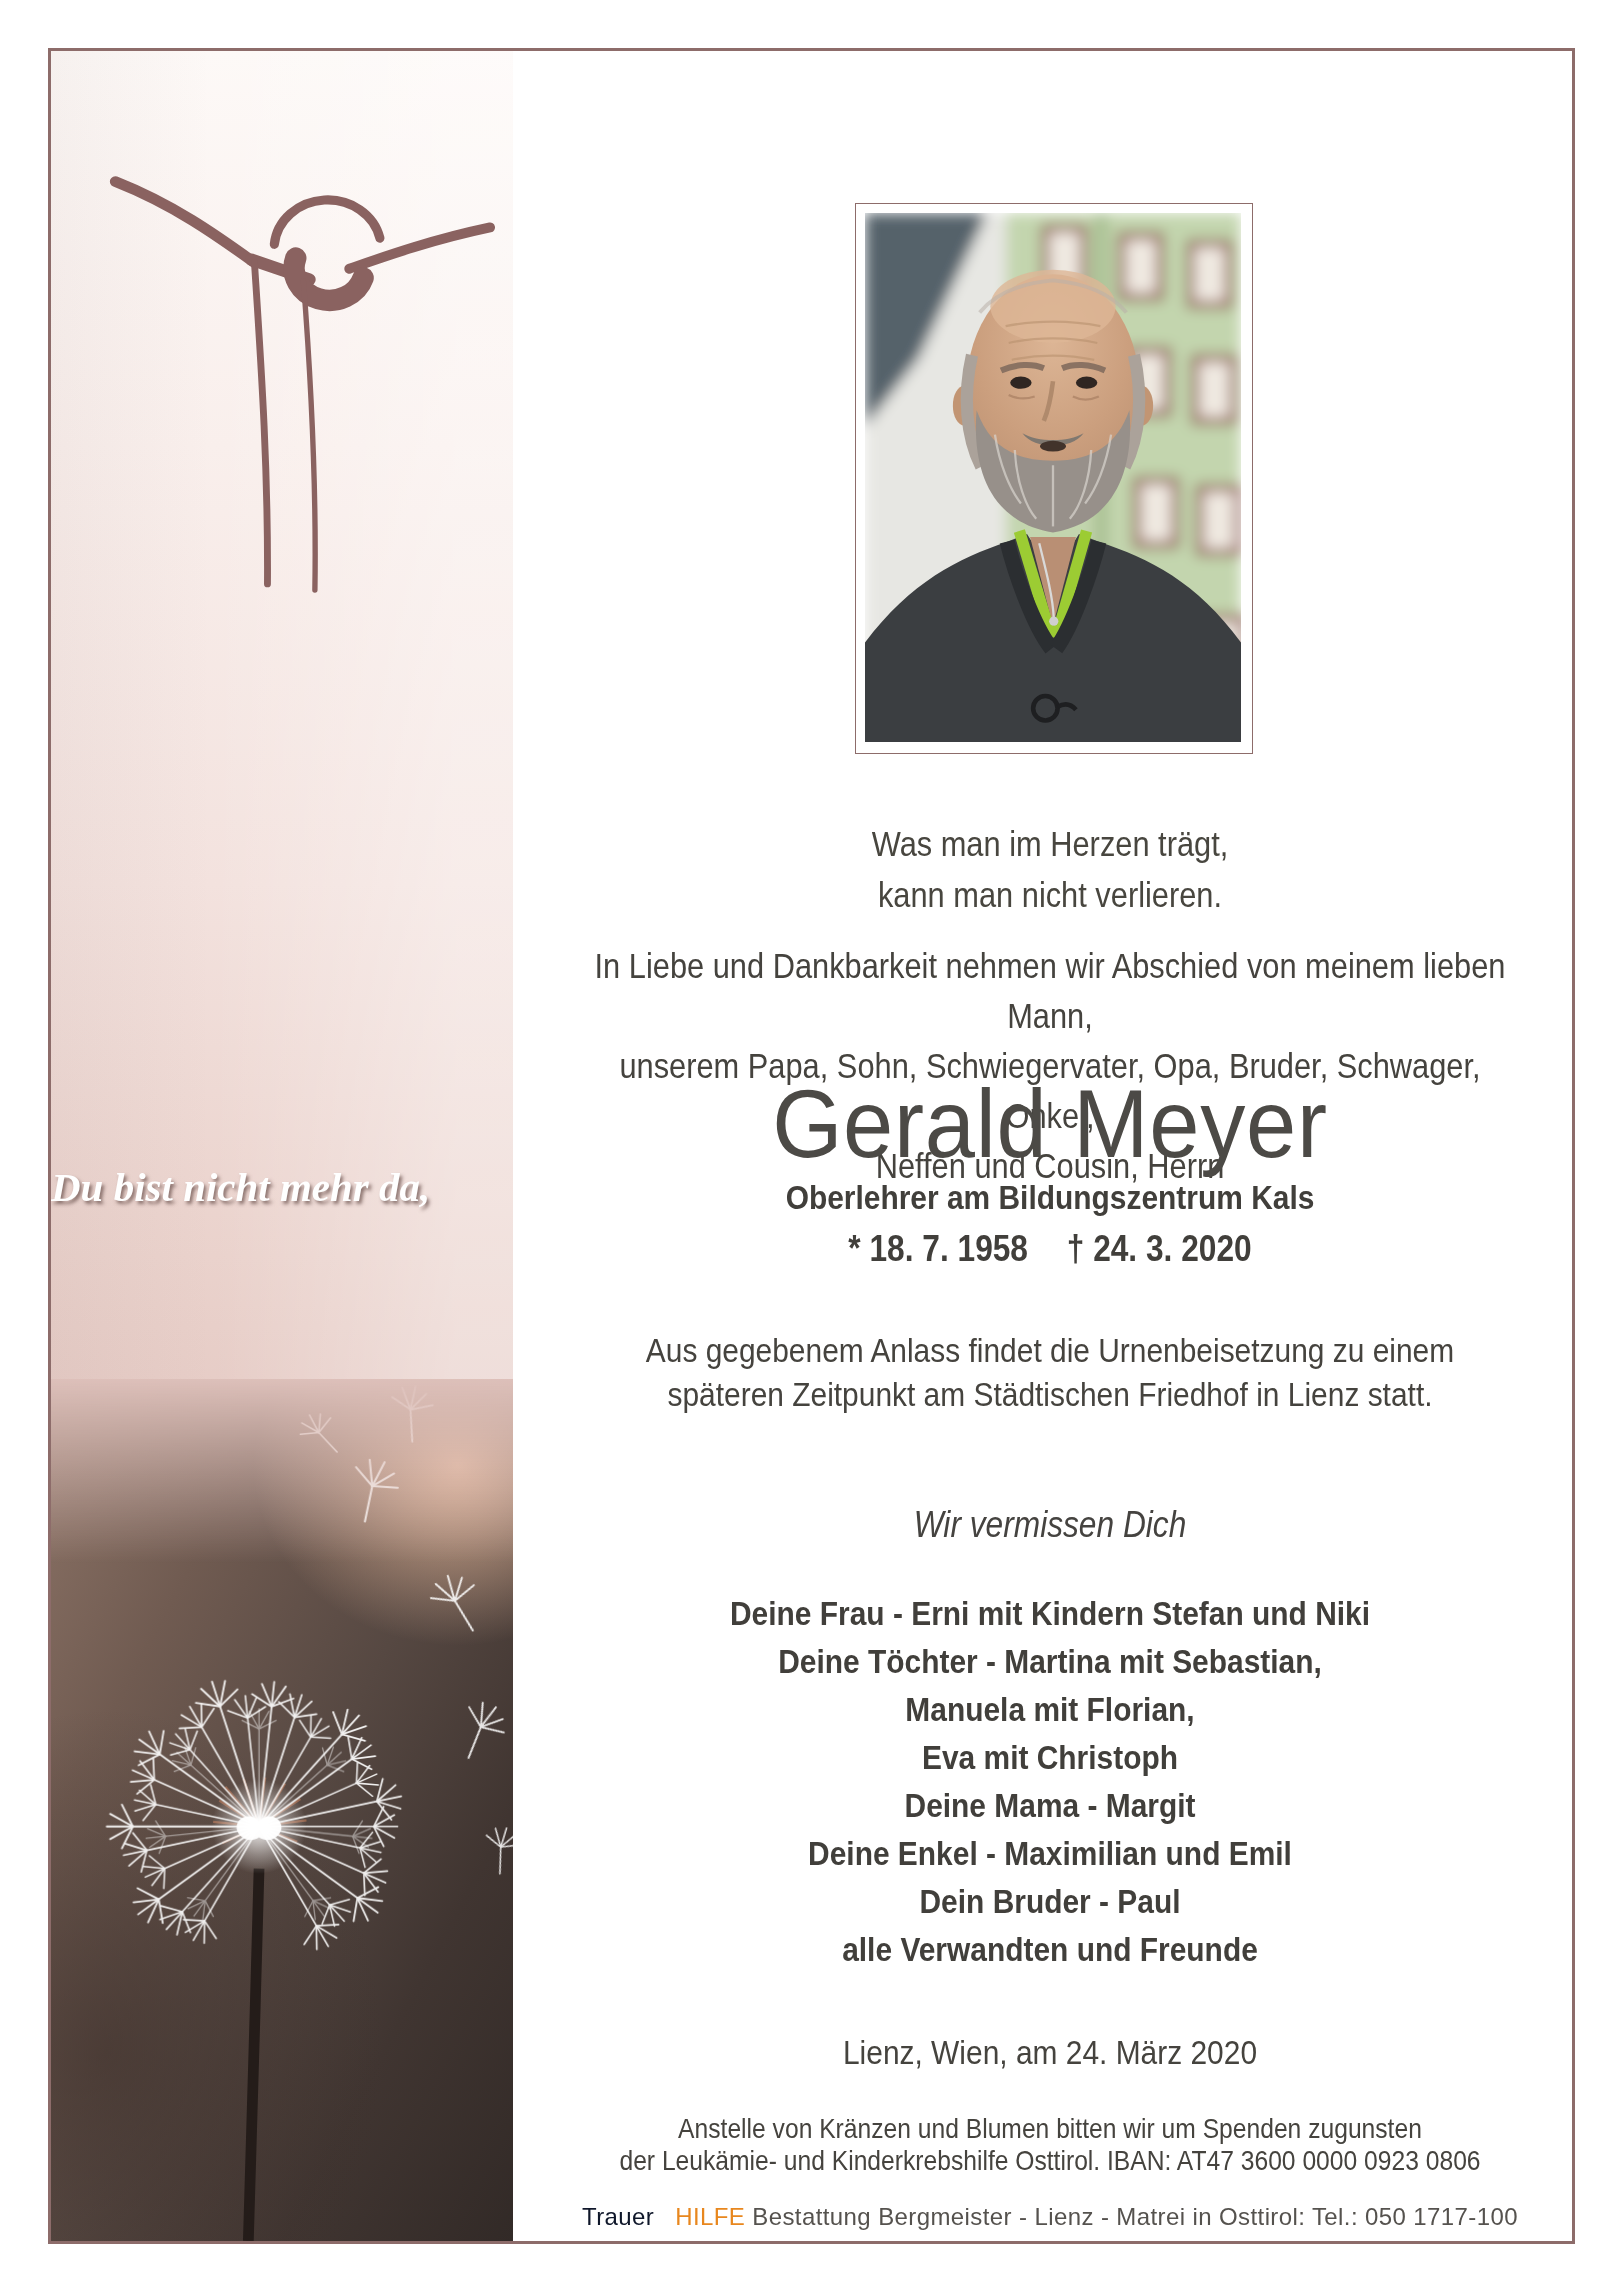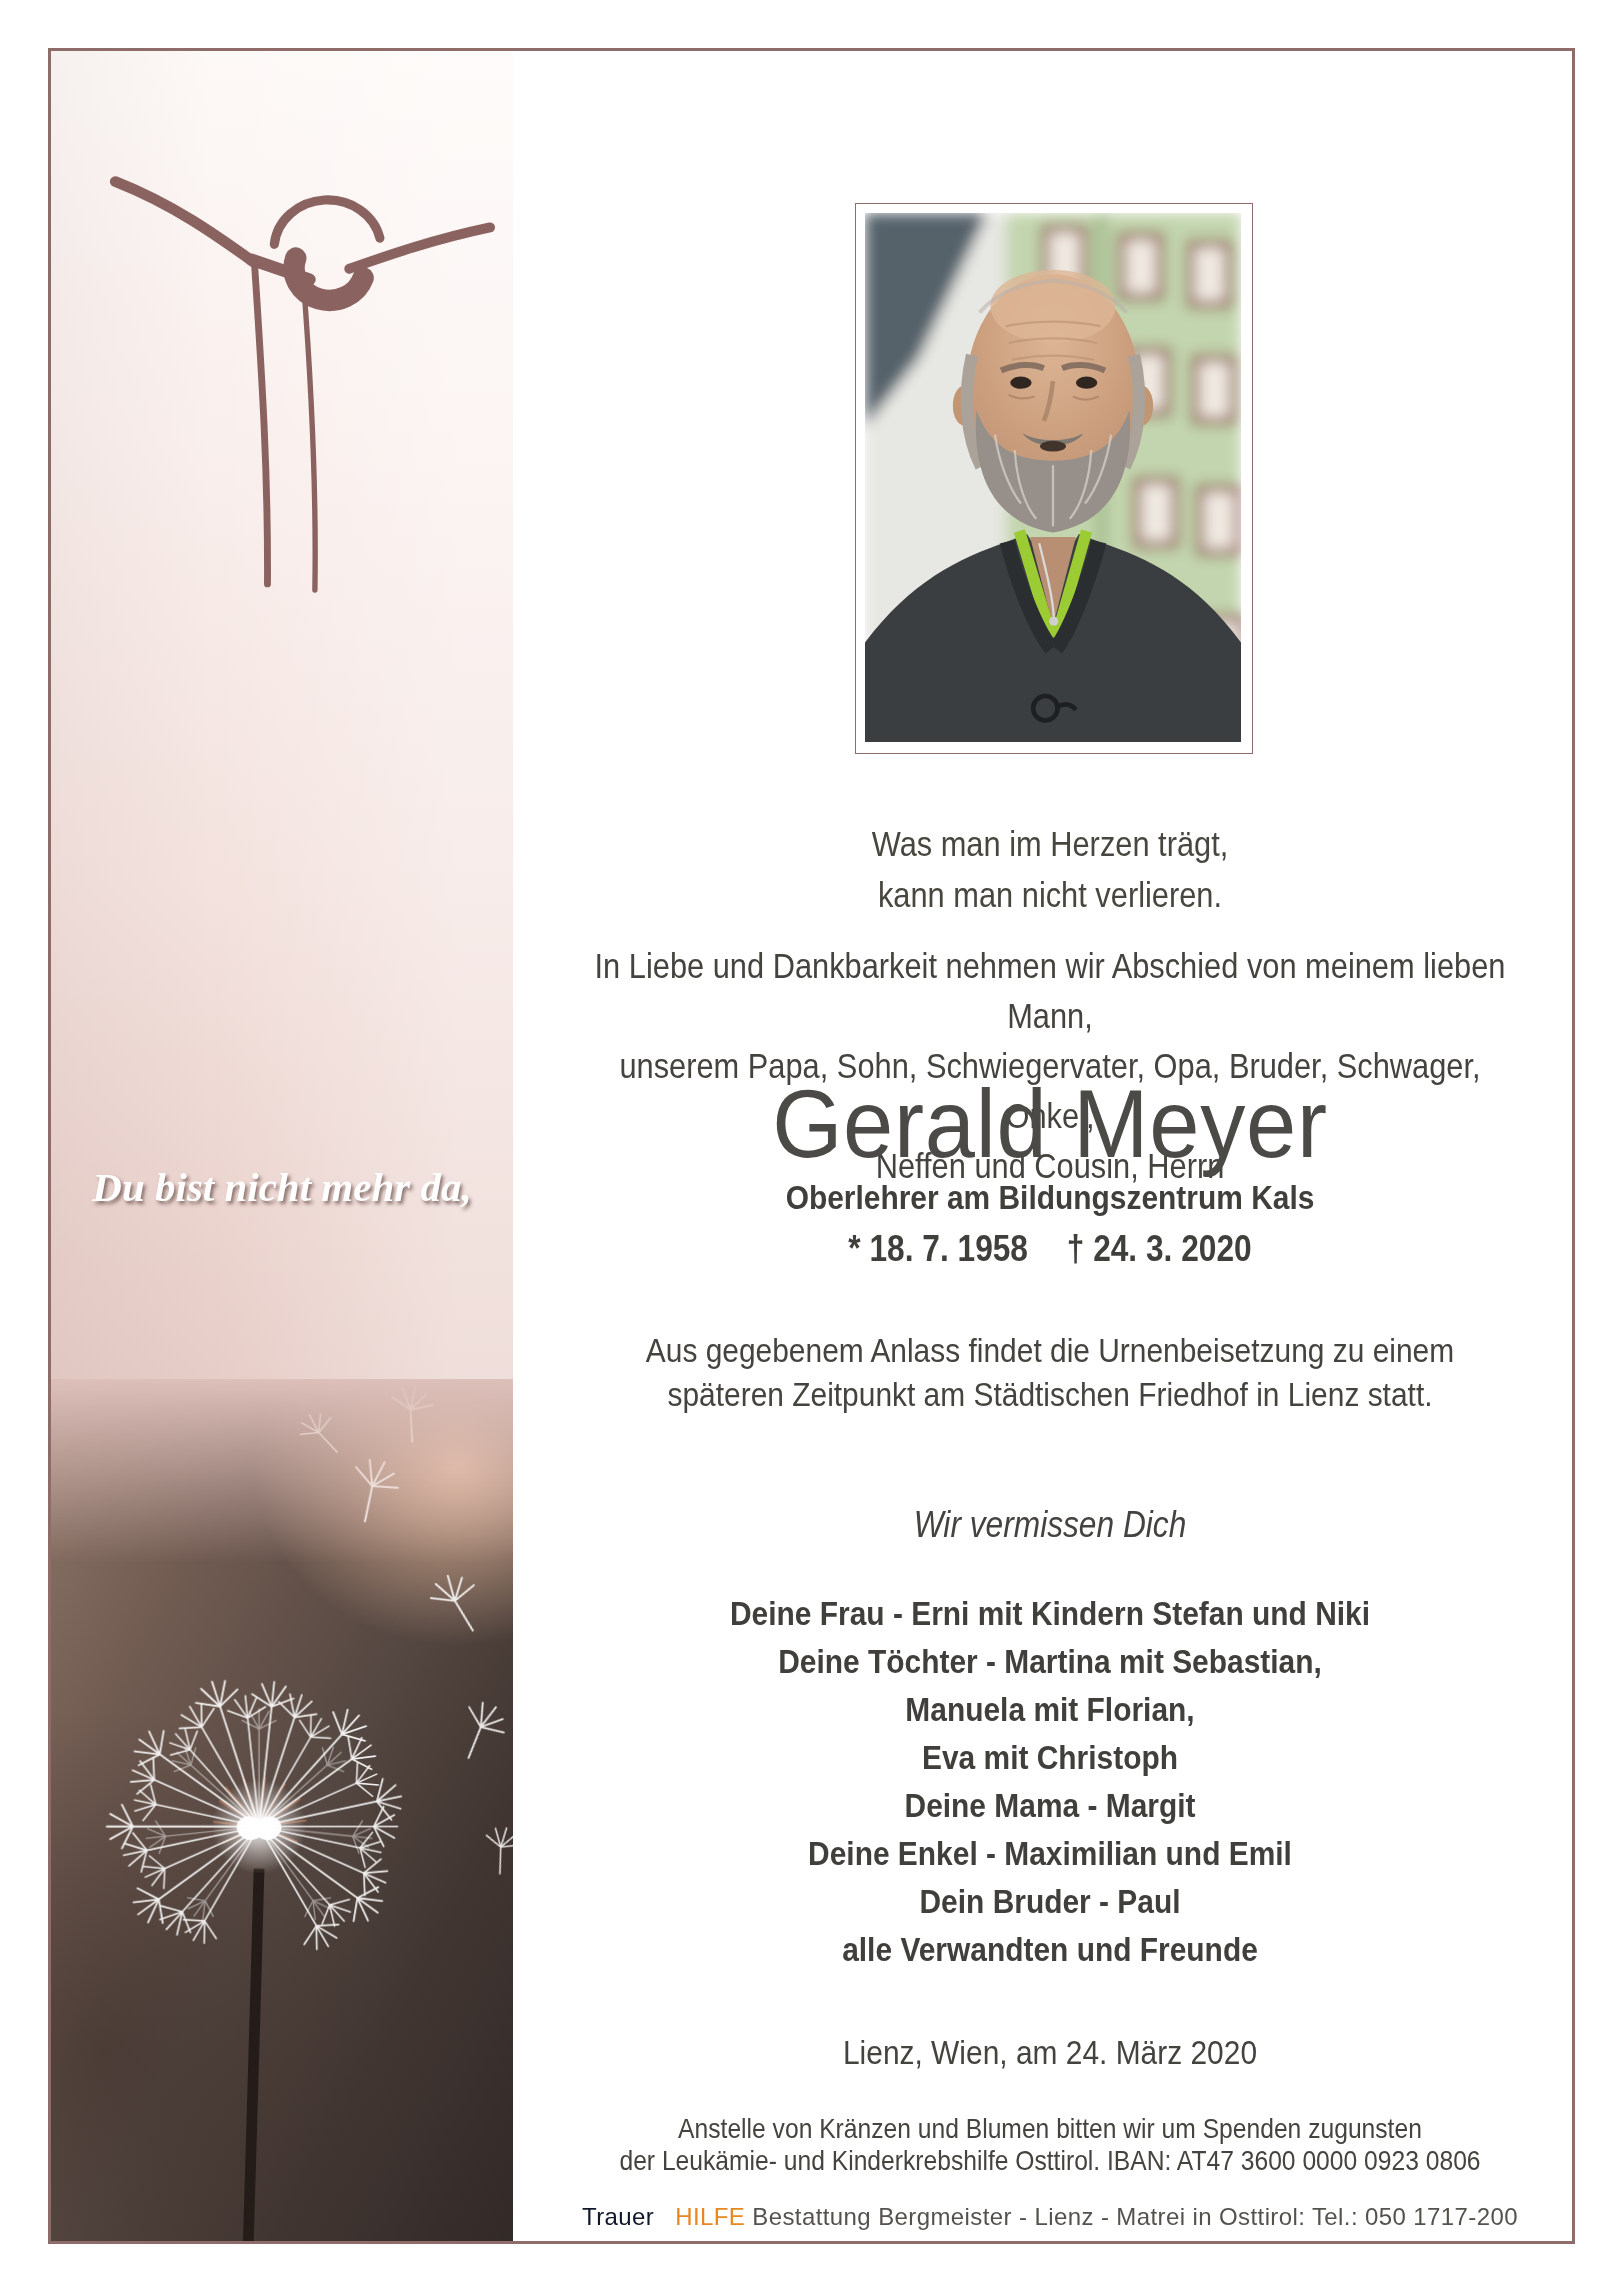--- a/index.html
+++ b/index.html
@@ -6,21 +6,21 @@
   .page{position:relative;width:1623px;height:2295px;background:#ffffff;overflow:hidden;
         font-family:"Liberation Sans",sans-serif;color:#454340;}
   .card{position:absolute;left:48px;top:48px;width:1527px;height:2196px;box-sizing:border-box;
         border:3.1px solid #8d6c6a;background:#ffffff;overflow:hidden;}
   
   .sidebar{position:absolute;left:0;top:0;width:462px;height:100%;overflow:hidden;
     background:linear-gradient(180deg,#fdf9f7 0%,#f9efec 18%,#f3e2de 38%,#ead2cc 55%,#e2c6c0 68%,#ddc0ba 76%);}
   .sidebar-sheen{position:absolute;inset:0;
     background:linear-gradient(90deg,rgba(120,90,85,0.05) 0%,rgba(255,255,255,0) 35%,rgba(255,255,255,0.35) 88%);}
   .crucifix{position:absolute;left:0;top:77px;width:462px;height:612px;}
-  .quote{position:absolute;left:0;top:1109px;width:462px;text-align:center;
+  .quote{position:absolute;left:0;top:1109px;width:462px;
          font-family:"Liberation Serif",serif;font-style:italic;font-weight:700;
          font-size:41px;line-height:54px;color:#ffffff;
          text-shadow:2.3px 3.1px 3.8px rgba(105,80,76,0.75);}
   .dandelion{position:absolute;left:0;bottom:0;width:462px;height:862px;
     background:
       radial-gradient(329px 291px at 88% 10%,rgba(238,192,162,0.9),rgba(238,192,162,0) 62%),
       radial-gradient(398px 490px at 12% 78%,rgba(60,46,41,0.55),rgba(60,46,41,0) 70%),
       linear-gradient(118deg,#8d7467 0%,#705b51 26%,#564842 52%,#403531 75%,#322a27 100%);}
   .dandelion-fade{position:absolute;left:0;top:0;width:100%;height:184px;
     background:linear-gradient(180deg,#ddc0ba 0%,rgba(221,192,186,0) 100%);}
@@ -285,18 +285,18 @@
     </div>
 
     <div class="tb placedate cond">Lienz, Wien, am 24. März 2020</div>
 
     <div class="tb donation cond">
       <div>Anstelle von Kränzen und Blumen bitten wir um Spenden zugunsten</div>
       <div>der Leukämie- und Kinderkrebshilfe Osttirol. IBAN: AT47 3600 0000 0923 0806</div>
     </div>
 
     <div class="tb footer">
-      <span class="brand-gray">Trauer</span><span class="brand-orange">HILFE</span><span> Bestattung Bergmeister - Lienz - Matrei in Osttirol: Tel.: 050 1717-200</span>
+      <span class="brand-gray">Trauer</span><span class="brand-orange">HILFE</span><span> Bestattung Bergmeister - Lienz - Matrei in Osttirol: Tel.: 050 1717-100</span>
     </div>
 
   </div>
 </div>
 
 
 </body></html>

